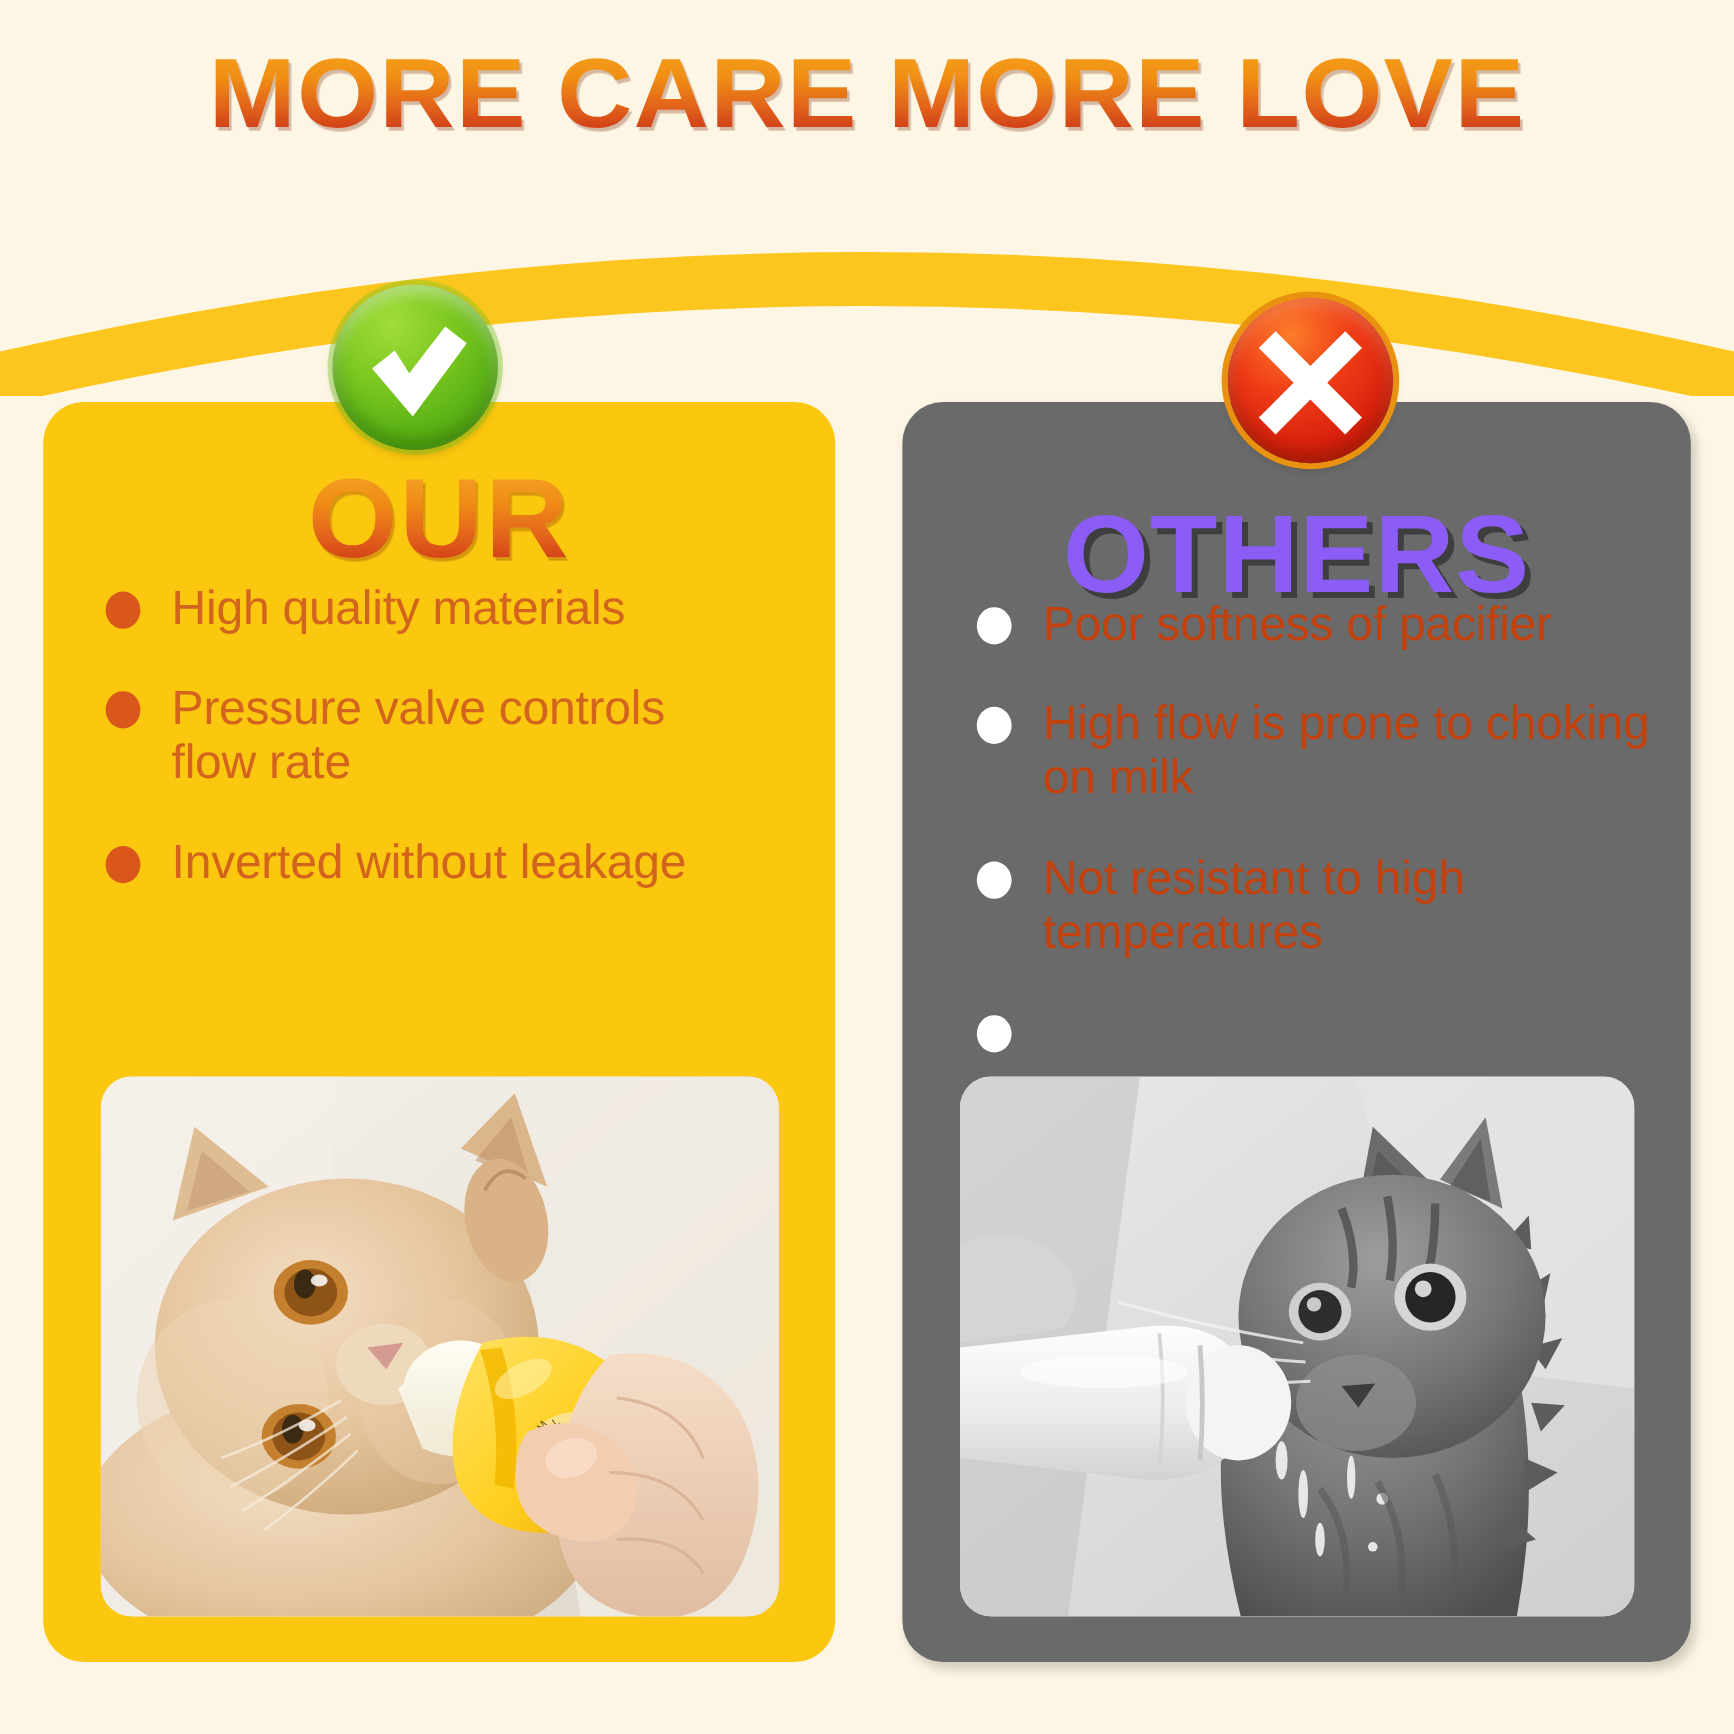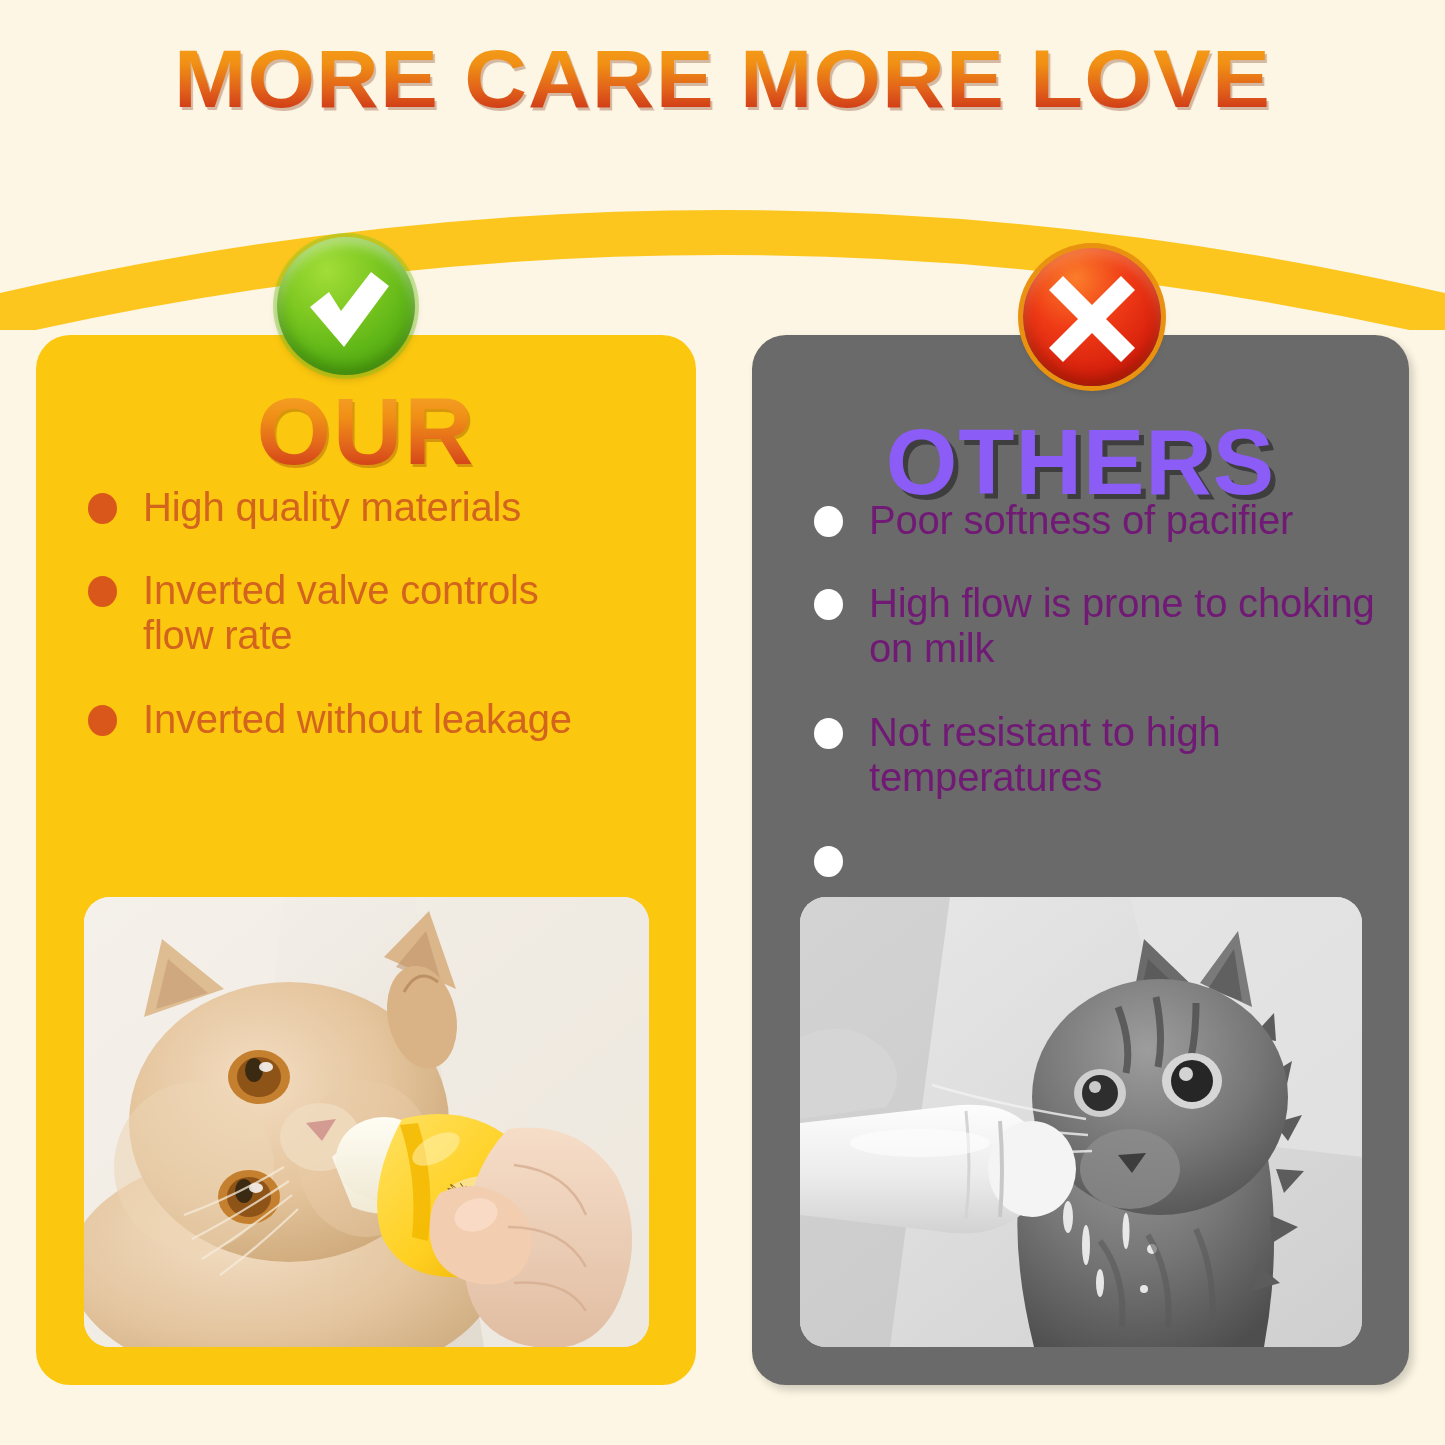--- a/index.html
+++ b/index.html
@@ -165,21 +165,21 @@
   .bullets-our .dot { background: #d9571b; margin-right: 26px; }
   .bullets-others .dot { background: #ffffff; margin-right: 26px; }
 
   .bullet-text {
     font-size: 40px;
     line-height: 1.13;
     font-weight: 400;
     letter-spacing: -.2px;
   }
   .bullets-our .bullet-text { color: #d2641e; }
-  .bullets-others .bullet-text { color: #701a75; }
+  .bullets-others .bullet-text { color: #c2410c; }
 
   
   .photo {
     position: absolute;
     border-radius: 26px;
     overflow: hidden;
   }
   .photo-our {
     left: 84px;
     top: 897px;
@@ -220,21 +220,21 @@
 
   <div class="card-title title-our" style="left:36px; width:660px;">OUR</div>
 
   <div class="bullets bullets-our" style="left:36px; width:588px;">
     <div class="bullet-row">
       <span class="dot"></span>
       <span class="bullet-text">High quality materials</span>
     </div>
     <div class="bullet-row">
       <span class="dot"></span>
-      <span class="bullet-text">Inverted valve controls flow rate</span>
+      <span class="bullet-text">Pressure valve controls flow rate</span>
     </div>
     <div class="bullet-row">
       <span class="dot"></span>
       <span class="bullet-text">Inverted without leakage</span>
     </div>
   </div>
 
   <div class="photo photo-our">
     <svg viewBox="0 0 565 450" preserveAspectRatio="xMidYMid slice" xmlns="http://www.w3.org/2000/svg">
       <defs>

